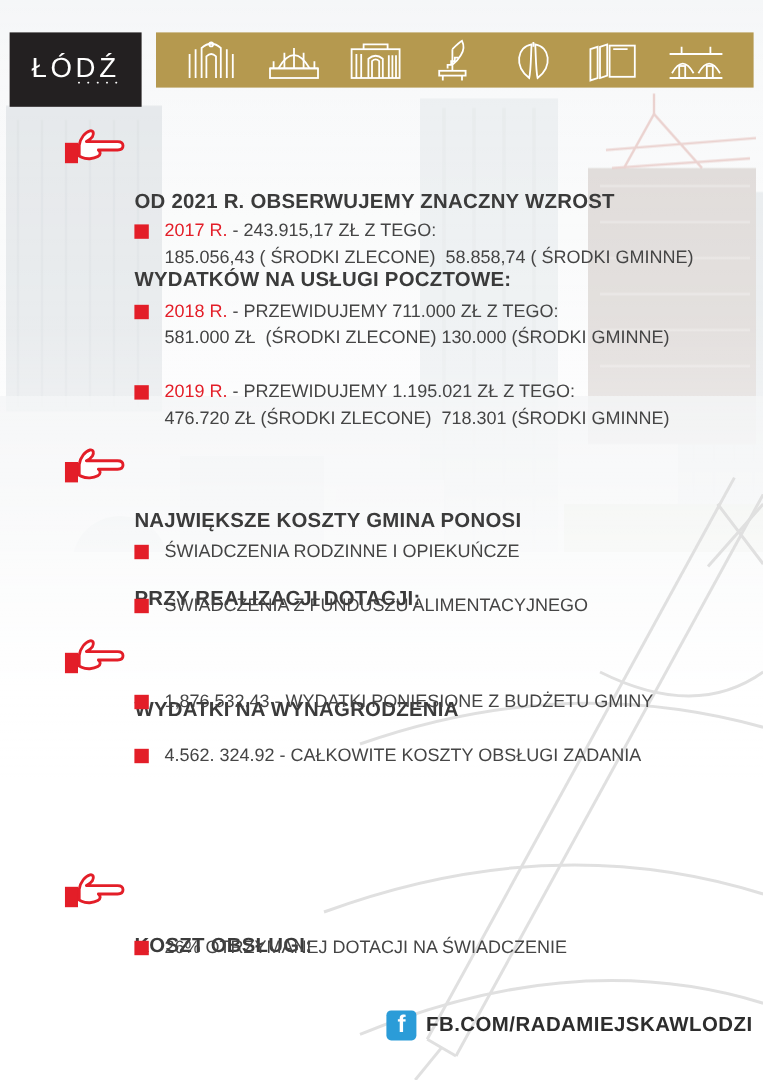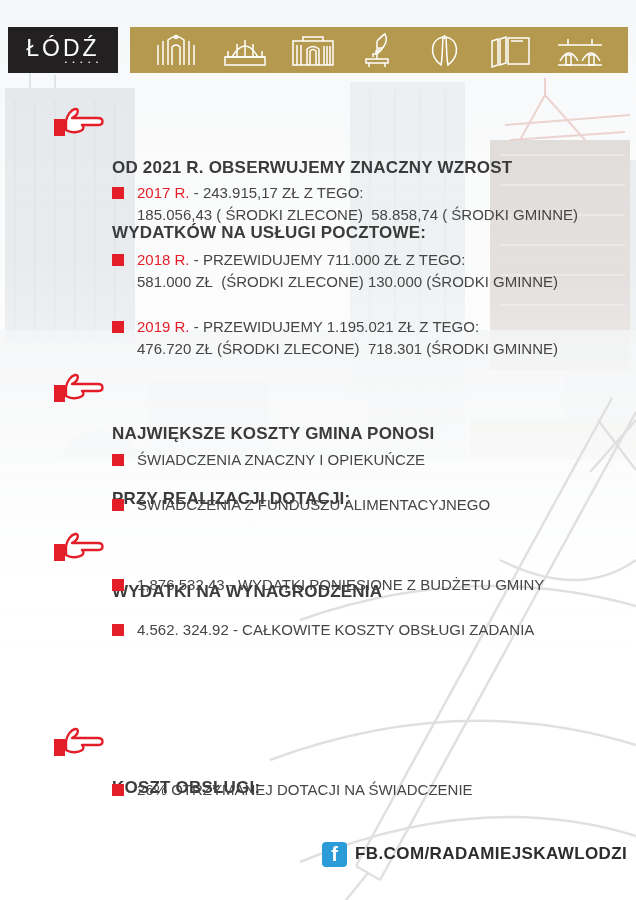--- a/index.html
+++ b/index.html
@@ -9,21 +9,21 @@
     overflow:hidden;
     font-family:"Liberation Sans", sans-serif;
   }
   .bg-layer{position:absolute;inset:0;z-index:0;}
   .fade-layer{position:absolute;inset:0;z-index:1;
     background:linear-gradient(180deg,rgba(255,255,255,.42) 0%,rgba(255,255,255,.5) 30%,rgba(255,255,255,.72) 48%,rgba(255,255,255,.96) 64%,#ffffff 72%);}
   .wm-layer{position:absolute;inset:0;z-index:2;}
   .content{position:absolute;inset:0;z-index:3;}
 
   
-  .logo-box{position:absolute;left:8px;top:27px;width:110px;height:46px;background:#232021;
+  .logo-box{position:absolute;left:8px;top:27px;width:110px;height:62px;background:#232021;
     display:flex;flex-direction:column;align-items:center;justify-content:center;}
   .logo-text{color:#fff;font-size:23px;letter-spacing:3px;font-weight:400;line-height:1;}
   .logo-dots{color:#fff;font-size:6px;letter-spacing:2px;line-height:4px;align-self:flex-end;margin-right:18px;}
   .gold-bar{position:absolute;left:130px;top:27px;width:498px;height:46px;background:#b5994f;
     display:flex;align-items:center;justify-content:space-around;padding:0 12px;box-sizing:border-box;}
   .gold-bar svg{display:block;}
 
   
   .hand{position:absolute;width:52px;height:36px;}
   .heading{position:absolute;left:112px;font-weight:bold;font-size:17px;line-height:21.5px;
@@ -214,21 +214,21 @@
       <rect x="0" y="13" width="11" height="17" fill="#e31e28"></rect>
       <path d="M12 15 C13 9 17 4 21 3 C24 2.5 24.5 5 23 8 C22 9.5 20 11 18 12 L44 12 C47 12 48.5 13.5 48.5 15.5 C48.5 17.5 47 19 44 19 L28 19 C30 20.5 30 23 27.5 24.5 C24 26.5 18 27 14 25 L12 24 Z" fill="#ffffff" stroke="#e31e28" stroke-width="2.4" stroke-linejoin="round"></path>
     </svg>
     <div class="heading" style="top:380px;">
       <div>NAJWIĘKSZE KOSZTY GMINA PONOSI</div>
       <div>PRZY REALIZACJI DOTACJI:</div>
     </div>
     <div class="blist" style="top:449px;">
       <div class="bitem">
         <span class="sq"></span>
-        <div class="line">ŚWIADCZENIA ZNACZNY I OPIEKUŃCZE</div>
+        <div class="line">ŚWIADCZENIA RODZINNE I OPIEKUŃCZE</div>
       </div>
       <div class="bitem">
         <span class="sq"></span>
         <div class="line">ŚWIADCZENIA Z FUNDUSZU ALIMENTACYJNEGO</div>
       </div>
     </div>
 
     <svg class="hand" style="left:54px;top:531px;" viewBox="0 0 52 36">
       <rect x="0" y="13" width="11" height="17" fill="#e31e28"></rect>
       <path d="M12 15 C13 9 17 4 21 3 C24 2.5 24.5 5 23 8 C22 9.5 20 11 18 12 L44 12 C47 12 48.5 13.5 48.5 15.5 C48.5 17.5 47 19 44 19 L28 19 C30 20.5 30 23 27.5 24.5 C24 26.5 18 27 14 25 L12 24 Z" fill="#ffffff" stroke="#e31e28" stroke-width="2.4" stroke-linejoin="round"></path>

